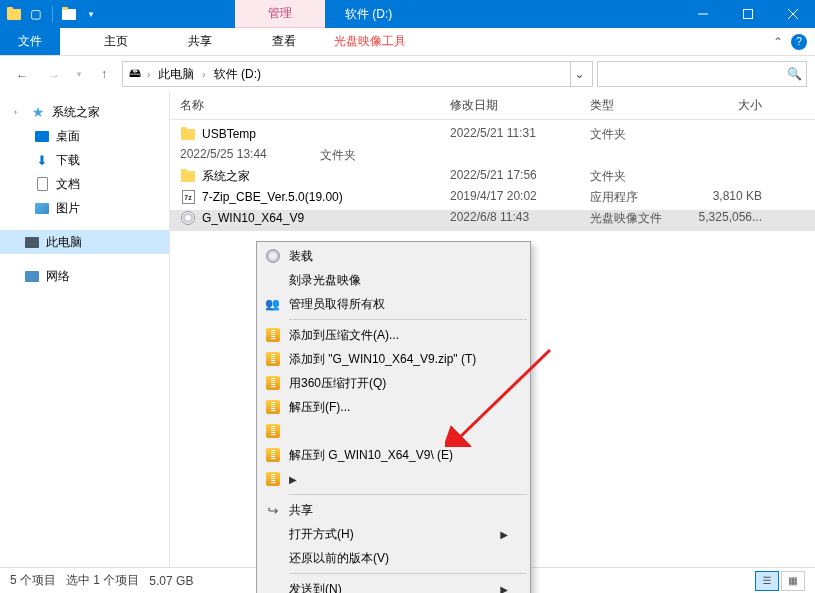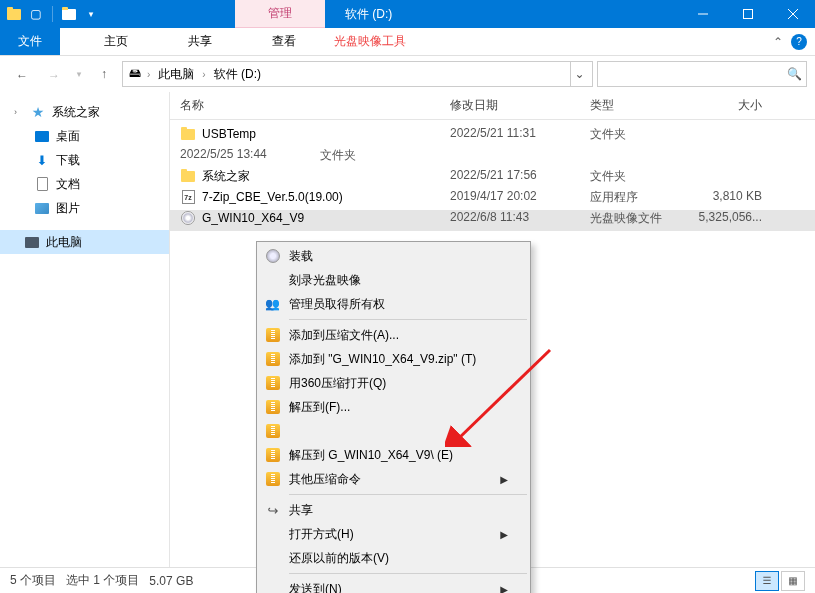--- a/index.html
+++ b/index.html
@@ -197,20 +197,26 @@
       <span>图片</span>
     </div>
     <div class="side-gap"></div>
     <div class="side-item selected" style="padding-left:24px">
       <span class="side-icon">
           <span class="pc-shape"></span>
         </span>
       <span>此电脑</span>
     </div>
     <div class="side-gap"></div>
+    <div class="side-item" style="padding-left:24px">
+      <span class="side-icon">
+          <span class="net-shape"></span>
+        </span>
+      <span>网络</span>
+    </div>
   </div>
 
   <div class="content">
     <div class="col-headers">
       <div class="col name">名称</div>
       <div class="col date">修改日期</div>
       <div class="col type">类型</div>
       <div class="col size">大小</div>
     </div>
     <div class="filelist">
@@ -325,21 +331,20 @@
   <div class="cm-item">
     <span class="cm-icon">
         <span class="bandizip-shape"></span>
       </span>
     <span class="cm-label">解压到 G_WIN10_X64_V9\ (E)</span>
   </div>
   <div class="cm-item">
     <span class="cm-icon">
         <span class="bandizip-shape"></span>
       </span>
-    <span class="cm-label">其他压缩命令</span>
     <span class="cm-arrow">▶</span>
   </div>
   <div class="cm-sep"></div>
   <div class="cm-item">
     <span class="cm-icon share-shape">↪</span>
     <span class="cm-label">共享</span>
   </div>
   <div class="cm-item">
     <span class="cm-icon"></span>
     <span class="cm-label">打开方式(H)</span>

